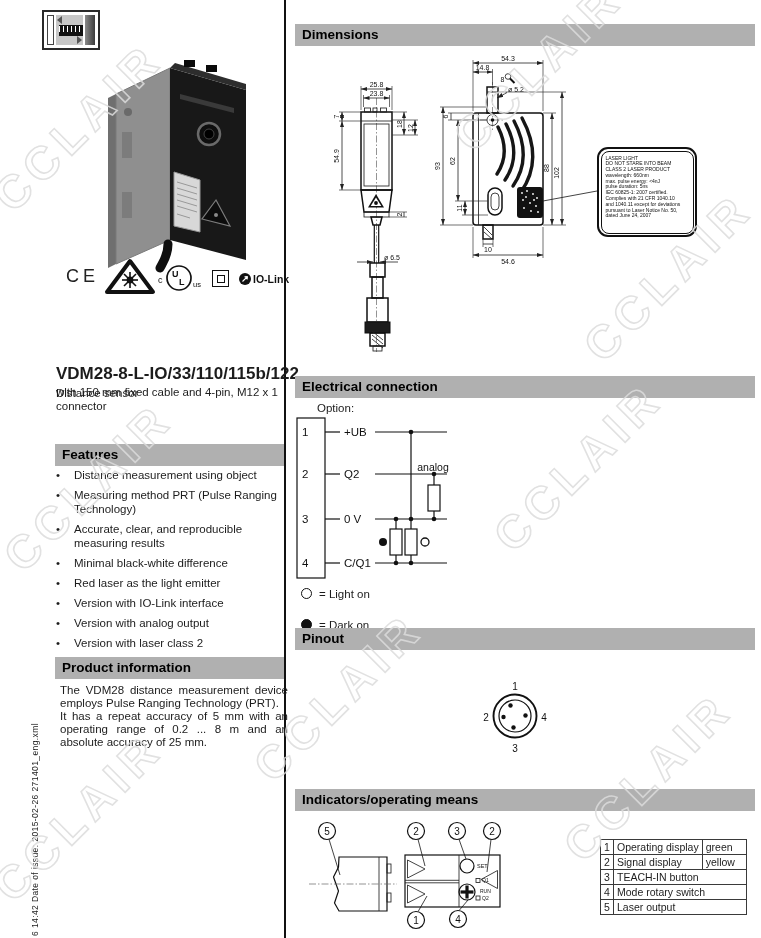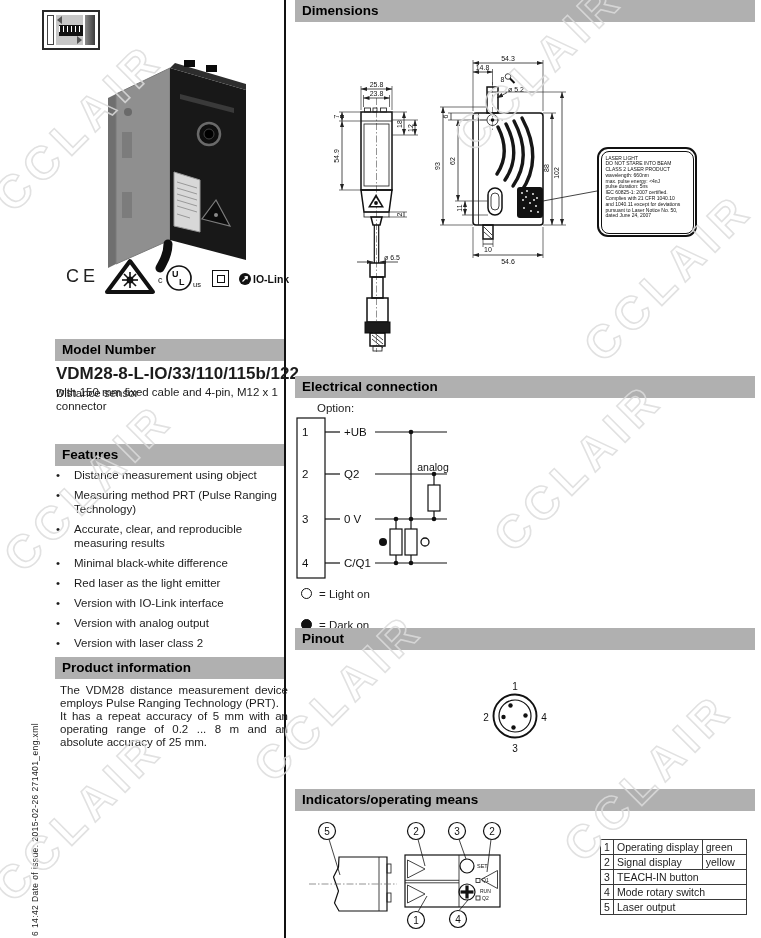--- a/index.html
+++ b/index.html
@@ -167,21 +167,20 @@
   <div class="dsq">
     <div class="dsq-inner"></div>
   </div>
 
   <svg style="left:238px;top:270px" width="52" height="18" viewBox="0 0 52 18">
     <circle cx="7" cy="9" r="6" fill="#111"></circle>
     <path d="M4.5,11.5 L9.5,6.5 M9.5,6.5 l-3,0.4 M9.5,6.5 l-0.4,3" stroke="#fff" stroke-width="1.1" fill="none"></path>
     <text x="15" y="13" font-size="10.5" font-weight="bold">IO-Link</text>
   </svg>
 
-  <div class="hdr hdr-l" style="top:339px">Model Number</div>
   <div class="model-no">VDM28-8-L-IO/33/110/115b/122</div>
   <div class="model-type">Distance sensor</div>
   <div class="model-desc">with 150 mm fixed cable and 4-pin, M12 x 1 connector</div>
 
   <div class="hdr hdr-l" style="top:444px">Features</div>
   <div class="feat-list">
     <div class="feat-item">
         <span class="bullet">•</span>
         <span>Distance measurement using object</span>
       </div>
@@ -214,21 +213,21 @@
         <span>Version with laser class 2</span>
       </div>
   </div>
 
   <div class="hdr hdr-l" style="top:657px">Product information</div>
   <div class="pi-text">
     <p>The VDM28 distance measurement device employs Pulse Ranging Technology (PRT).</p>
     <p>It has a repeat accuracy of 5 mm with an operating range of 0.2 ... 8 m and an absolute accuracy of 25 mm.</p>
   </div>
 
-  <div class="hdr hdr-r" style="top:0">Dimensions</div>
+  <div class="hdr hdr-r" style="top:24px">Dimensions</div>
 
   <svg style="left:295px;top:40px" width="460" height="335" viewBox="0 0 460 335">
     <defs>
       <marker id="mE" markerWidth="10" markerHeight="8" refX="7.5" refY="2.5" orient="auto">
           <path d="M0,0 L7.5,2.5 L0,5 Z" fill="#222"></path>
         </marker>
       <marker id="mS" markerWidth="10" markerHeight="8" refX="0.5" refY="2.5" orient="auto">
           <path d="M8,0 L0.5,2.5 L8,5 Z" fill="#222"></path>
         </marker>
     </defs>

